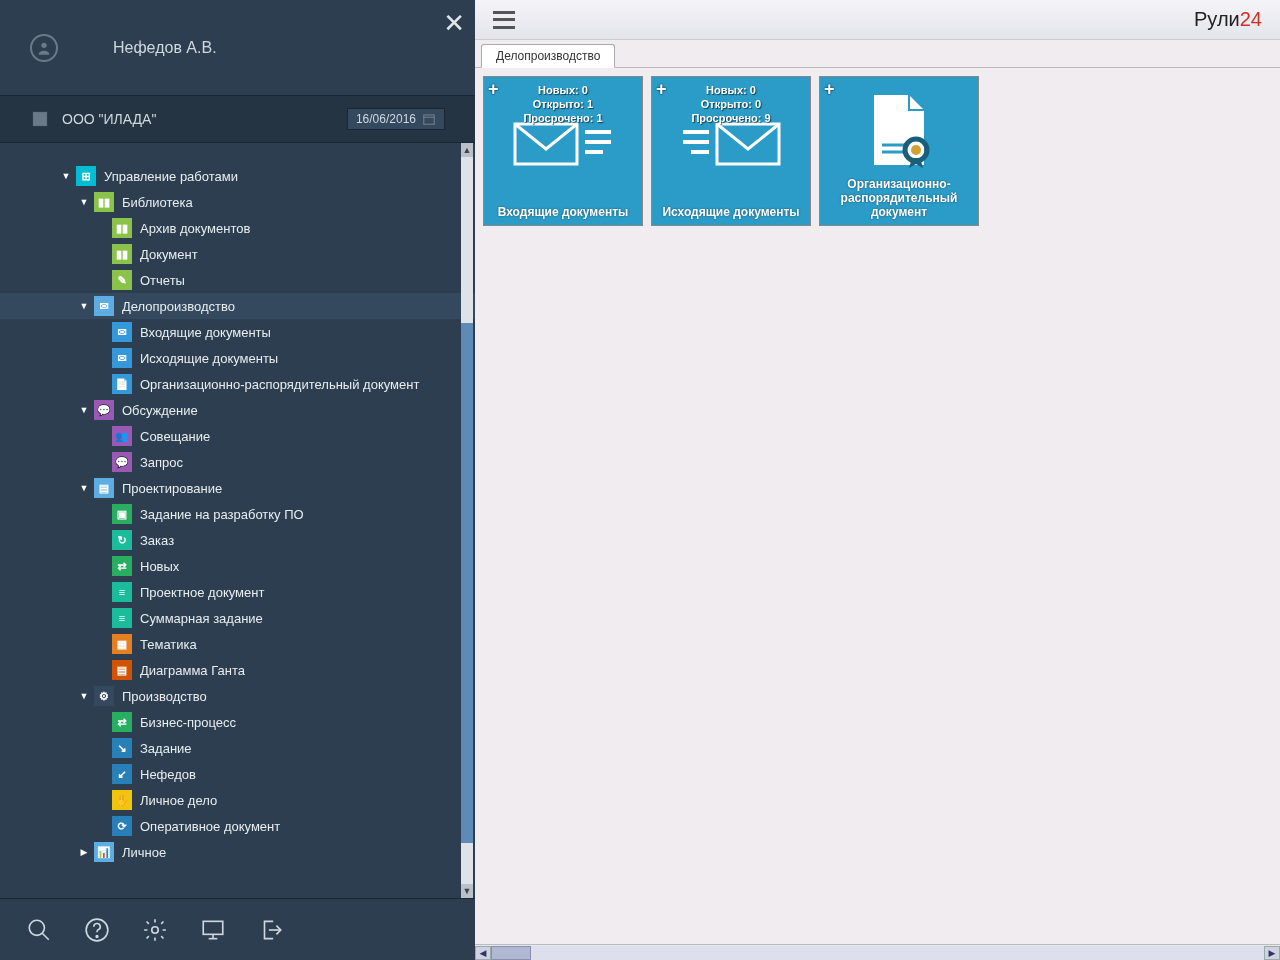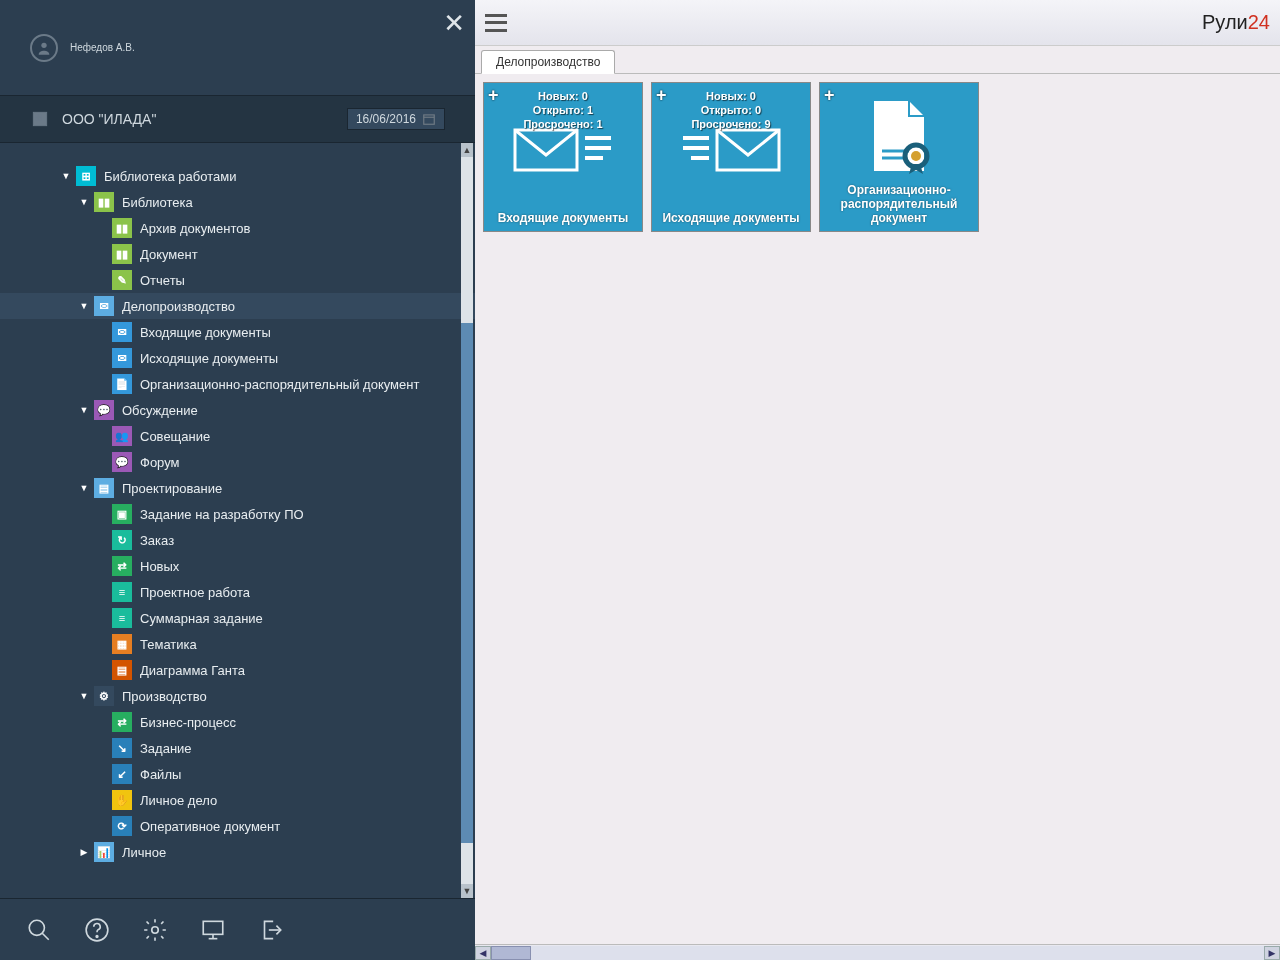--- a/index.html
+++ b/index.html
@@ -4,21 +4,21 @@
 <style>
 * { box-sizing: border-box; margin: 0; padding: 0; }
 body { font-family: Arial, sans-serif; font-size: 13px; width: 1280px; height: 960px; overflow: hidden; background: #f0ecf0; }
 .app { display: flex; width: 100%; height: 100%; }
 
 
 .sidebar { width: 475px; height: 100%; background: #2c3e50; color: #e0e6ea; display: flex; flex-direction: column; position: relative; }
 .sidebar-header { height: 95px; display: flex; align-items: center; padding: 0 30px; position: relative; }
 .user-icon { width: 28px; height: 28px; border: 2px solid #6b7a88; border-radius: 50%; display: flex; align-items: center; justify-content: center; margin-right: 12px; }
 .user-icon svg { fill: #6b7a88; }
-.user-name { font-size: 10px; color: #cfd8de; }
+.user-name { font-size: 16px; color: #cfd8de; margin-left: 43px; }
 .close-x { position: absolute; top: 8px; right: 10px; font-size: 26px; color: #e0e6ea; cursor: pointer; font-weight: 300; }
 
 .org-row { height: 48px; background: #243442; display: flex; align-items: center; padding: 0 30px; border-top: 1px solid #1a2631; border-bottom: 1px solid #1a2631; }
 .org-icon { width: 20px; height: 20px; margin-right: 12px; display:flex; align-items:center; justify-content:center;}
 .org-icon svg { fill:#6b7a88; stroke:#6b7a88;}
 .org-name { flex: 1; font-size: 14px; color: #cfd8de; }
 .date-box { background: #34495e; border: 1px solid #1a2631; padding: 3px 8px; font-size: 12px; color: #cfd8de; display: flex; align-items: center; gap: 6px; }
 .cal-icon { width: 14px; height: 14px; opacity: .5; }
 
 .tree-scroll { flex: 1; overflow-y: auto; position: relative; padding-top: 20px; }
@@ -34,21 +34,21 @@
 .expander.expanded::before { content: "▼"; }
 .node-icon { width: 20px; height: 20px; display: inline-flex; align-items: center; justify-content: center; margin-right: 8px; font-size: 11px; color:#fff; font-weight:bold; flex-shrink:0;}
 .node-label { font-size: 13px; color: #e8edf0; }
 
 .bottom-bar { height: 62px; background: #2c3e50; border-top: 1px solid #1a2631; display: flex; align-items: center; padding: 0 24px; gap: 28px; }
 .bottom-ic { width: 30px; height: 30px; display: flex; align-items: center; justify-content: center; cursor: pointer; }
 .bottom-ic svg { stroke: #cfd8de; fill: none; stroke-width: 1.5; }
 
 
 .main { flex: 1; height: 100%; display: flex; flex-direction: column; background: #f0ecf0; }
-.main-top { height: 46px; background: linear-gradient(#f4f4f8,#e4e4ec); border-bottom: 1px solid #ccc; display: flex; align-items: center; padding: 0 10px; }
+.main-top { height: 40px; background: linear-gradient(#f4f4f8,#e4e4ec); border-bottom: 1px solid #ccc; display: flex; align-items: center; padding: 0 18px; }
 .hamburger { width: 22px; height: 18px; display: flex; flex-direction: column; justify-content: space-between; cursor: pointer; }
 .hamburger span { height: 3px; background: #555; }
 .brand { margin-left: auto; font-size: 20px; font-weight: 400; }
 .brand .r1 { color: #222; }
 .brand .r2 { color: #d03020; }
 
 .tabs-row { height: 28px; display: flex; align-items: flex-end; padding: 0 6px; background: #f0ecf0; border-bottom: 1px solid #bbb; }
 .tab { background: #fff; border: 1px solid #aaa; border-bottom: 1px solid #fff; padding: 4px 14px; font-size: 12px; color: #333; position: relative; top: 1px; border-radius: 3px 3px 0 0;}
 
 .content { flex: 1; padding: 8px; display: flex; gap: 8px; align-items: flex-start; overflow: auto; }
@@ -103,21 +103,21 @@
             <line x1="3" y1="9" x2="21" y2="9"></line>
           </svg>
       </span>
     </div>
 
     <div class="tree-scroll">
       <div class="tree-scroll-inner" id="tree-container">
           <div class="tree-row" style="padding-left: 60px;">
             <span class="expander expanded"></span>
             <span class="node-icon ic-cyan">⊞</span>
-            <span class="node-label">Библиотека работами</span>
+            <span class="node-label">Управление работами</span>
           </div>
           <div class="tree-row" style="padding-left: 78px;">
             <span class="expander expanded"></span>
             <span class="node-icon ic-lime">▮▮</span>
             <span class="node-label">Библиотека</span>
           </div>
           <div class="tree-row" style="padding-left: 96px;">
             <span class="expander " style="visibility: hidden;"></span>
             <span class="node-icon ic-lime">▮▮</span>
             <span class="node-label">Архив документов</span>
@@ -158,21 +158,21 @@
             <span class="node-label">Обсуждение</span>
           </div>
           <div class="tree-row" style="padding-left: 96px;">
             <span class="expander " style="visibility: hidden;"></span>
             <span class="node-icon ic-purple">👥</span>
             <span class="node-label">Совещание</span>
           </div>
           <div class="tree-row" style="padding-left: 96px;">
             <span class="expander " style="visibility: hidden;"></span>
             <span class="node-icon ic-purple">💬</span>
-            <span class="node-label">Форум</span>
+            <span class="node-label">Запрос</span>
           </div>
           <div class="tree-row" style="padding-left: 78px;">
             <span class="expander expanded"></span>
             <span class="node-icon ic-lblue">▤</span>
             <span class="node-label">Проектирование</span>
           </div>
           <div class="tree-row" style="padding-left: 96px;">
             <span class="expander " style="visibility: hidden;"></span>
             <span class="node-icon ic-green">▣</span>
             <span class="node-label">Задание на разработку ПО</span>
@@ -183,21 +183,21 @@
             <span class="node-label">Заказ</span>
           </div>
           <div class="tree-row" style="padding-left: 96px;">
             <span class="expander " style="visibility: hidden;"></span>
             <span class="node-icon ic-green">⇄</span>
             <span class="node-label">Новых</span>
           </div>
           <div class="tree-row" style="padding-left: 96px;">
             <span class="expander " style="visibility: hidden;"></span>
             <span class="node-icon ic-teal">≡</span>
-            <span class="node-label">Проектное работа</span>
+            <span class="node-label">Проектное документ</span>
           </div>
           <div class="tree-row" style="padding-left: 96px;">
             <span class="expander " style="visibility: hidden;"></span>
             <span class="node-icon ic-teal">≡</span>
             <span class="node-label">Суммарная задание</span>
           </div>
           <div class="tree-row" style="padding-left: 96px;">
             <span class="expander " style="visibility: hidden;"></span>
             <span class="node-icon ic-orange">▦</span>
             <span class="node-label">Тематика</span>
@@ -218,21 +218,21 @@
             <span class="node-label">Бизнес-процесс</span>
           </div>
           <div class="tree-row" style="padding-left: 96px;">
             <span class="expander " style="visibility: hidden;"></span>
             <span class="node-icon ic-dblue">↘</span>
             <span class="node-label">Задание</span>
           </div>
           <div class="tree-row" style="padding-left: 96px;">
             <span class="expander " style="visibility: hidden;"></span>
             <span class="node-icon ic-dblue">↙</span>
-            <span class="node-label">Файлы</span>
+            <span class="node-label">Нефедов</span>
           </div>
           <div class="tree-row" style="padding-left: 96px;">
             <span class="expander " style="visibility: hidden;"></span>
             <span class="node-icon ic-yellow">✋</span>
             <span class="node-label">Личное дело</span>
           </div>
           <div class="tree-row" style="padding-left: 96px;">
             <span class="expander " style="visibility: hidden;"></span>
             <span class="node-icon ic-dblue">⟳</span>
             <span class="node-label">Оперативное документ</span>

